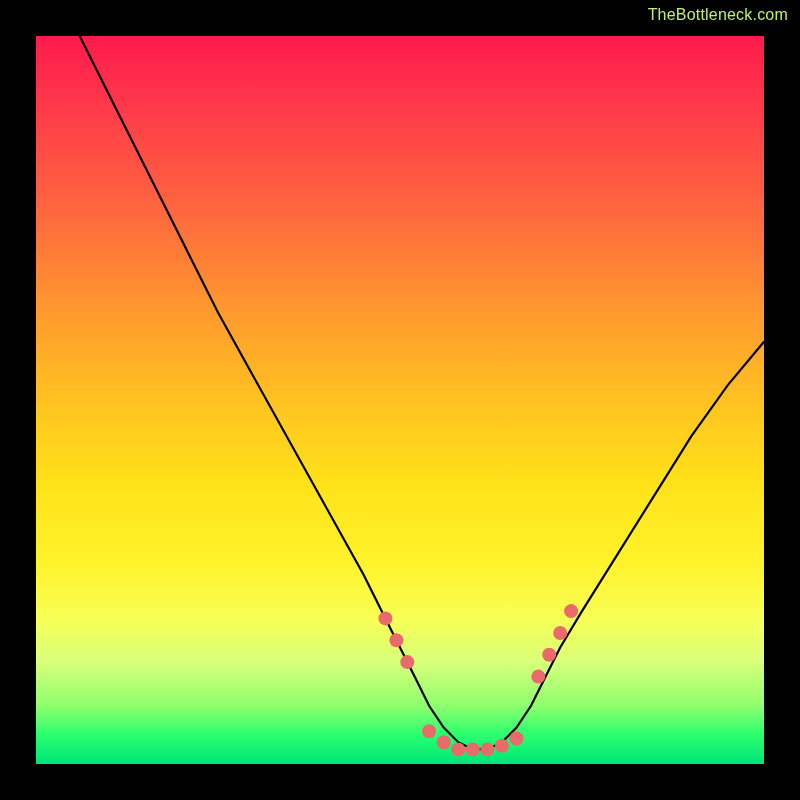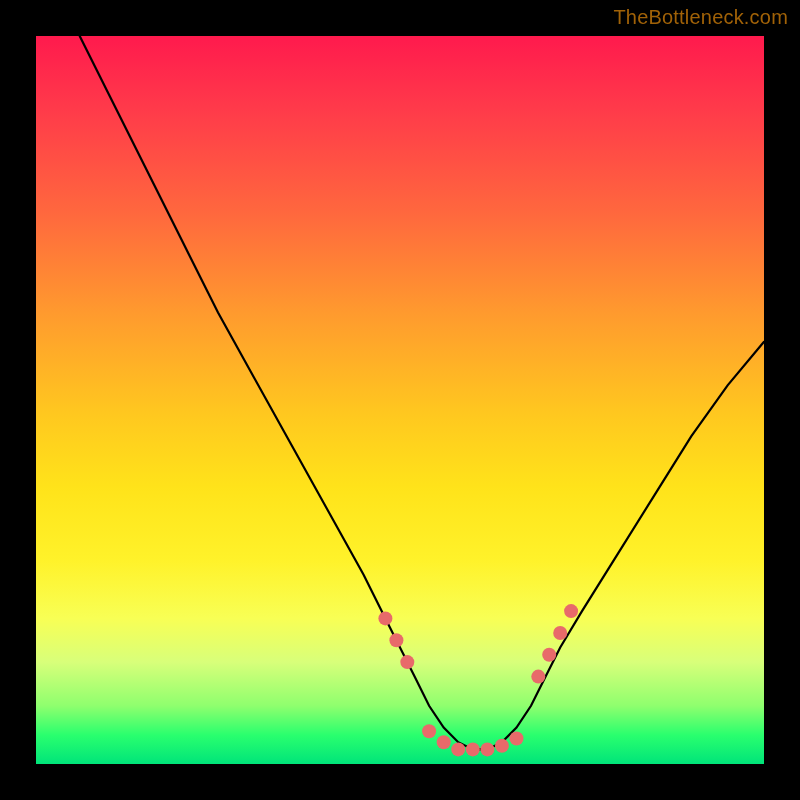--- a/index.html
+++ b/index.html
@@ -38,22 +38,22 @@
       #8fff6e 92%,
       #2aff6e 96%,
       #00e47a 100%
     );
   }
   .watermark {
     position: absolute;
     top: 6px;
     right: 12px;
     font-family: Arial, Helvetica, sans-serif;
-    font-size: 20px;
-    color: #a16207;
+    font-size: 16px;
+    color: #bef264;
     letter-spacing: 0.2px;
     user-select: none;
   }
   svg.curve {
     position: absolute;
     left: 0;
     top: 0;
     width: 728px;
     height: 728px;
   }

